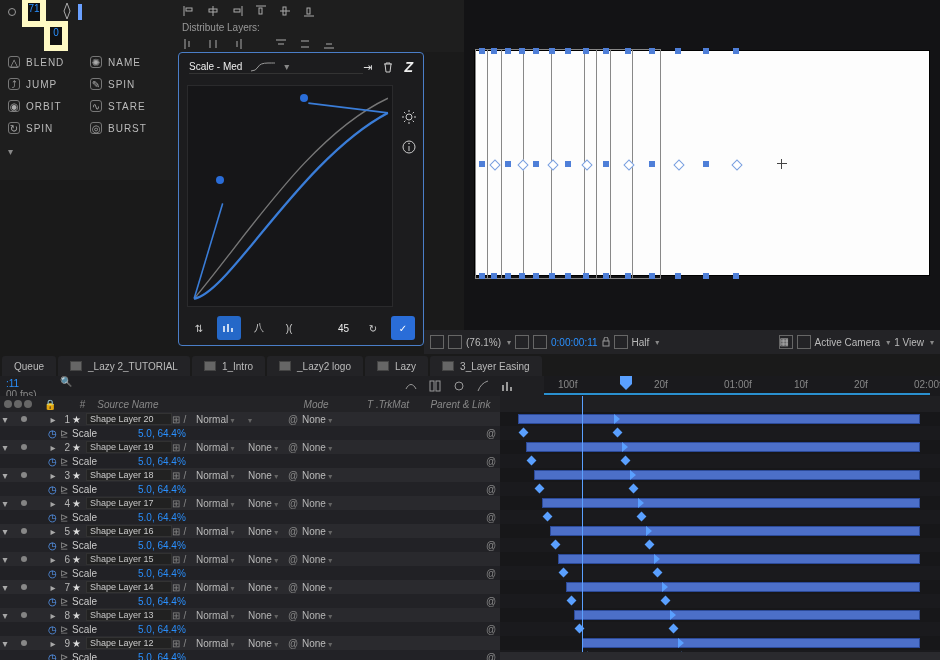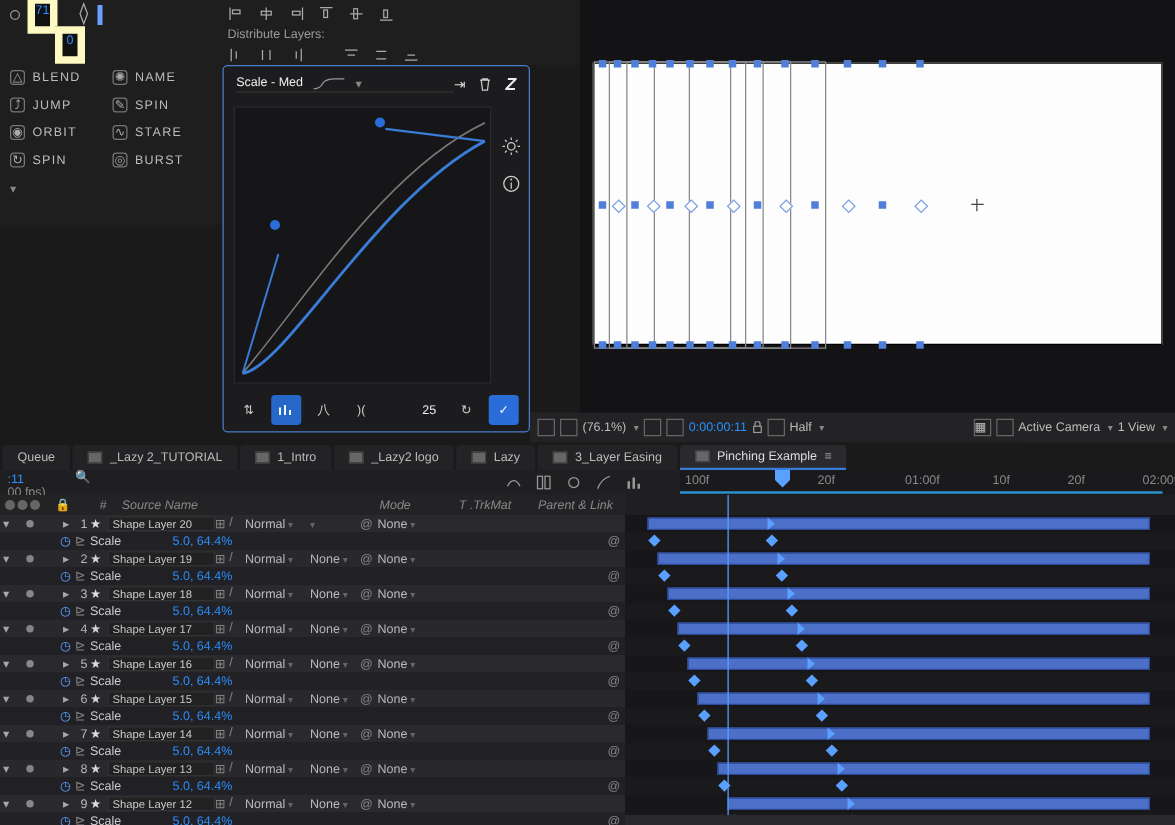--- a/index.html
+++ b/index.html
@@ -309,21 +309,21 @@
   </div>
   <div class="lazy-foot">
     <span class="lfbtn" style="color:#ccc">⇅</span>
     <span class="lfbtn active">
         <svg width="14" height="12" viewBox="0 0 14 12">
           <path d="M2 10 L2 4 M6 10 L6 2 M10 10 L10 6" stroke="#fff" stroke-width="1.5"></path>
         </svg>
       </span>
     <span class="lfbtn" style="color:#ccc">八</span>
     <span class="lfbtn" style="color:#ccc">)(</span>
-    <span class="lfnum">25</span>
+    <span class="lfnum">45</span>
     <span class="lfbtn" style="color:#ccc">↻</span>
     <span class="lfbtn apply">✓</span>
   </div>
 </div>
 
 <div class="viewer">
   <div class="stage">
 
     <div class="nested" style="left:0; top:-2px; width:110px; height:230px;"></div>
     <div class="nested" style="left:12px; top:-2px; width:110px; height:230px;"></div>
@@ -426,25 +426,20 @@
       <span>_Lazy2 logo</span>
     </div>
   <div class="tab">
       <span class="film"></span>
       <span>Lazy</span>
     </div>
   <div class="tab">
       <span class="film"></span>
       <span>3_Layer Easing</span>
     </div>
-  <div class="tab active">
-      <span class="film"></span>
-      <span>Pinching Example</span>
-      <span class="tabx">≡</span>
-    </div>
 </div>
 
 <div class="sec">
   <div class="tc">
       <span>:11</span>
       <small>00 fps)</small>
     </div>
   <div class="ti" style="color:#ccc">🔍</div>
   <div class="toolicons" style="margin-left:320px">
     <svg class="ti" viewBox="0 0 14 14">
@@ -464,21 +459,21 @@
         <rect x="2" y="6" width="2" height="6" fill="#999"></rect>
         <rect x="6" y="3" width="2" height="9" fill="#999"></rect>
         <rect x="10" y="8" width="2" height="4" fill="#999"></rect>
       </svg>
   </div>
   <div class="ruler">
     <div class="range-bar"></div>
     <div class="playhead" style="left:76px"><svg viewBox="0 0 12 18">
           <polygon points="0,0 12,0 12,8 6,14 0,8"></polygon>
         </svg></div>
-    <span class="tick-lbl" style="left:4px">100f</span>
+    <span class="tick-lbl" style="left:14px">100f</span>
     <span class="tick-lbl" style="left:110px">20f</span>
     <span class="tick-lbl" style="left:180px">01:00f</span>
     <span class="tick-lbl" style="left:250px">10f</span>
     <span class="tick-lbl" style="left:310px">20f</span>
     <span class="tick-lbl" style="left:370px">02:00f</span>
 
   </div>
 </div>
 
 <div class="lhdr">

